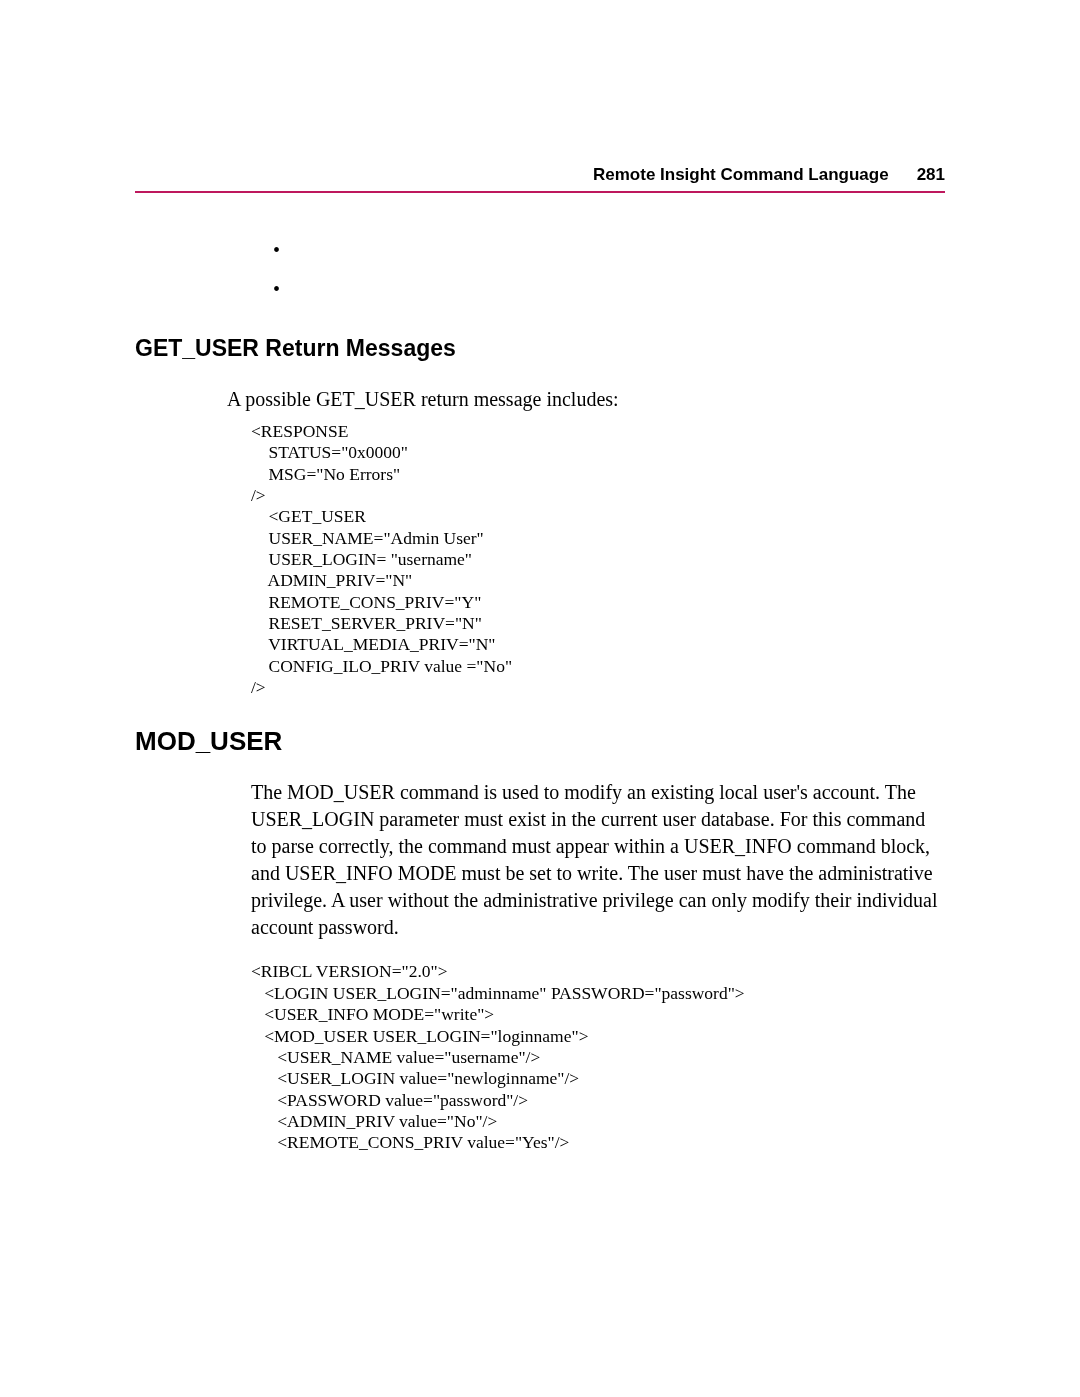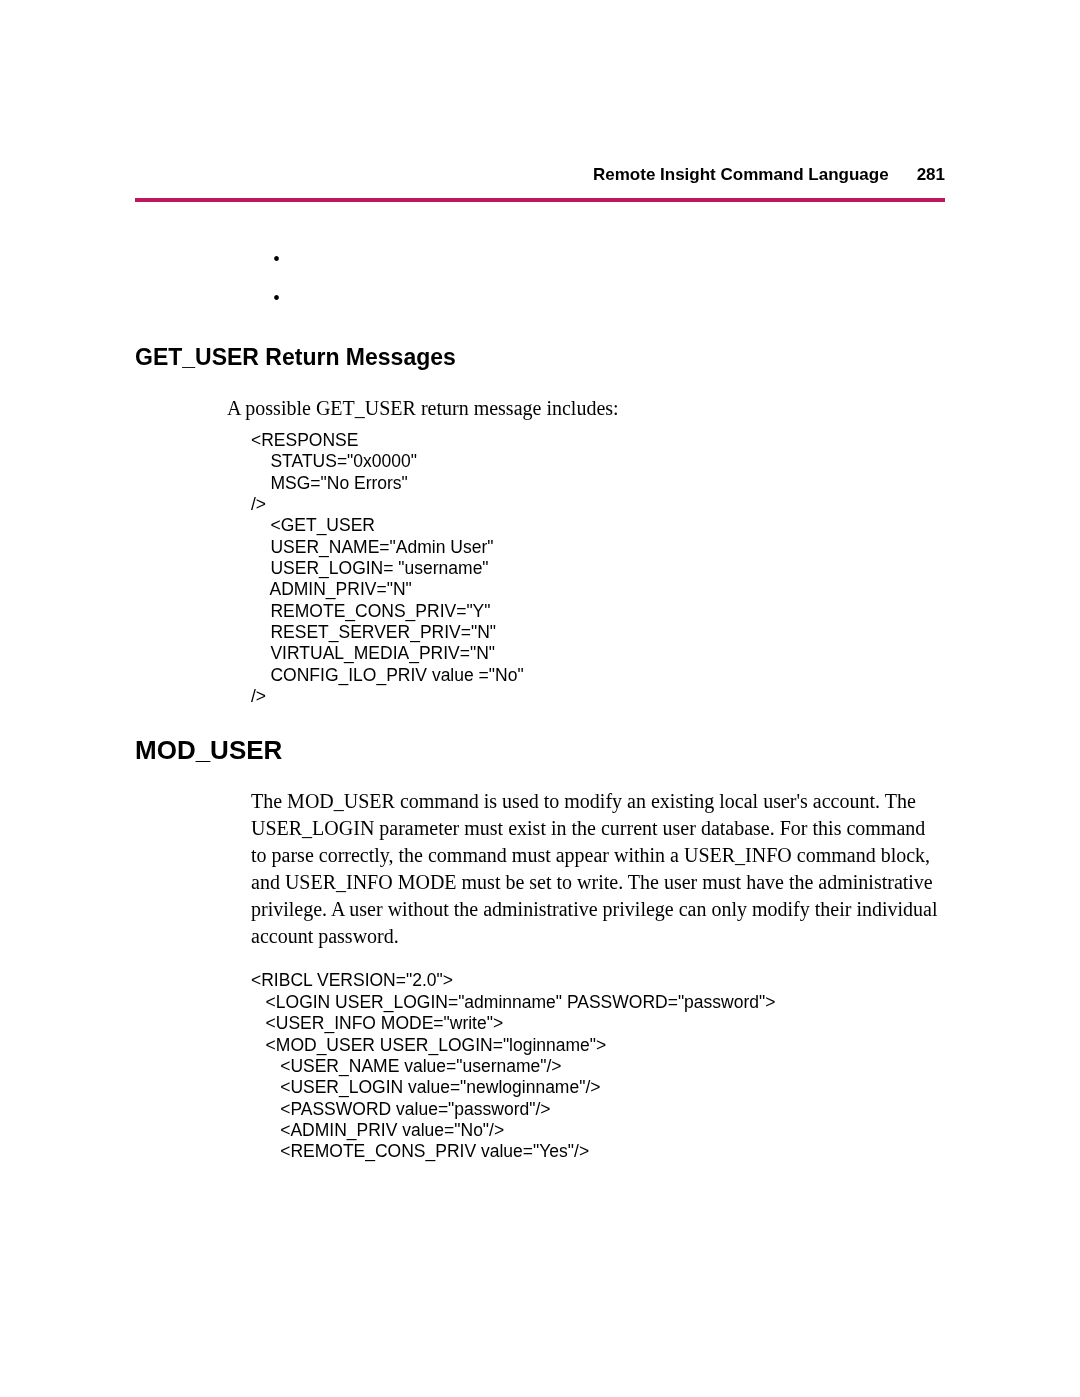--- a/index.html
+++ b/index.html
@@ -12,23 +12,23 @@
       background: #ffffff;
       color: #000000;
       width: 1080px;
       height: 1397px;
       position: relative;
     }
     .page {
       padding: 165px 135px 100px 135px;
     }
     .header-line {
-      border-bottom: 4px solid #be185d;
+      border-bottom: 2px solid #be185d;
       margin-bottom: 44px;
-      padding-bottom: 13px;
+      padding-bottom: 6px;
       text-align: right;
     }
     .header-text {
       font-family: Arial, Helvetica, sans-serif;
       font-size: 17px;
       font-weight: bold;
     }
     .header-page {
       font-family: Arial, Helvetica, sans-serif;
       font-size: 17px;
@@ -55,21 +55,21 @@
       font-weight: bold;
       margin-bottom: 24px;
     }
     .body-text {
       font-size: 20px;
       line-height: 1.35;
       margin-left: 92px;
       margin-bottom: 8px;
     }
     .code-block {
-      font-family: Liberation Sans, sans-serif;
+      font-family: Liberation Serif, serif;
       font-size: 17.5px;
       line-height: 1.22;
       white-space: pre;
       margin-left: 116px;
       margin-bottom: 28px;
     }
     .h1 {
       font-family: Arial, Helvetica, sans-serif;
       font-size: 26px;
       font-weight: bold;

